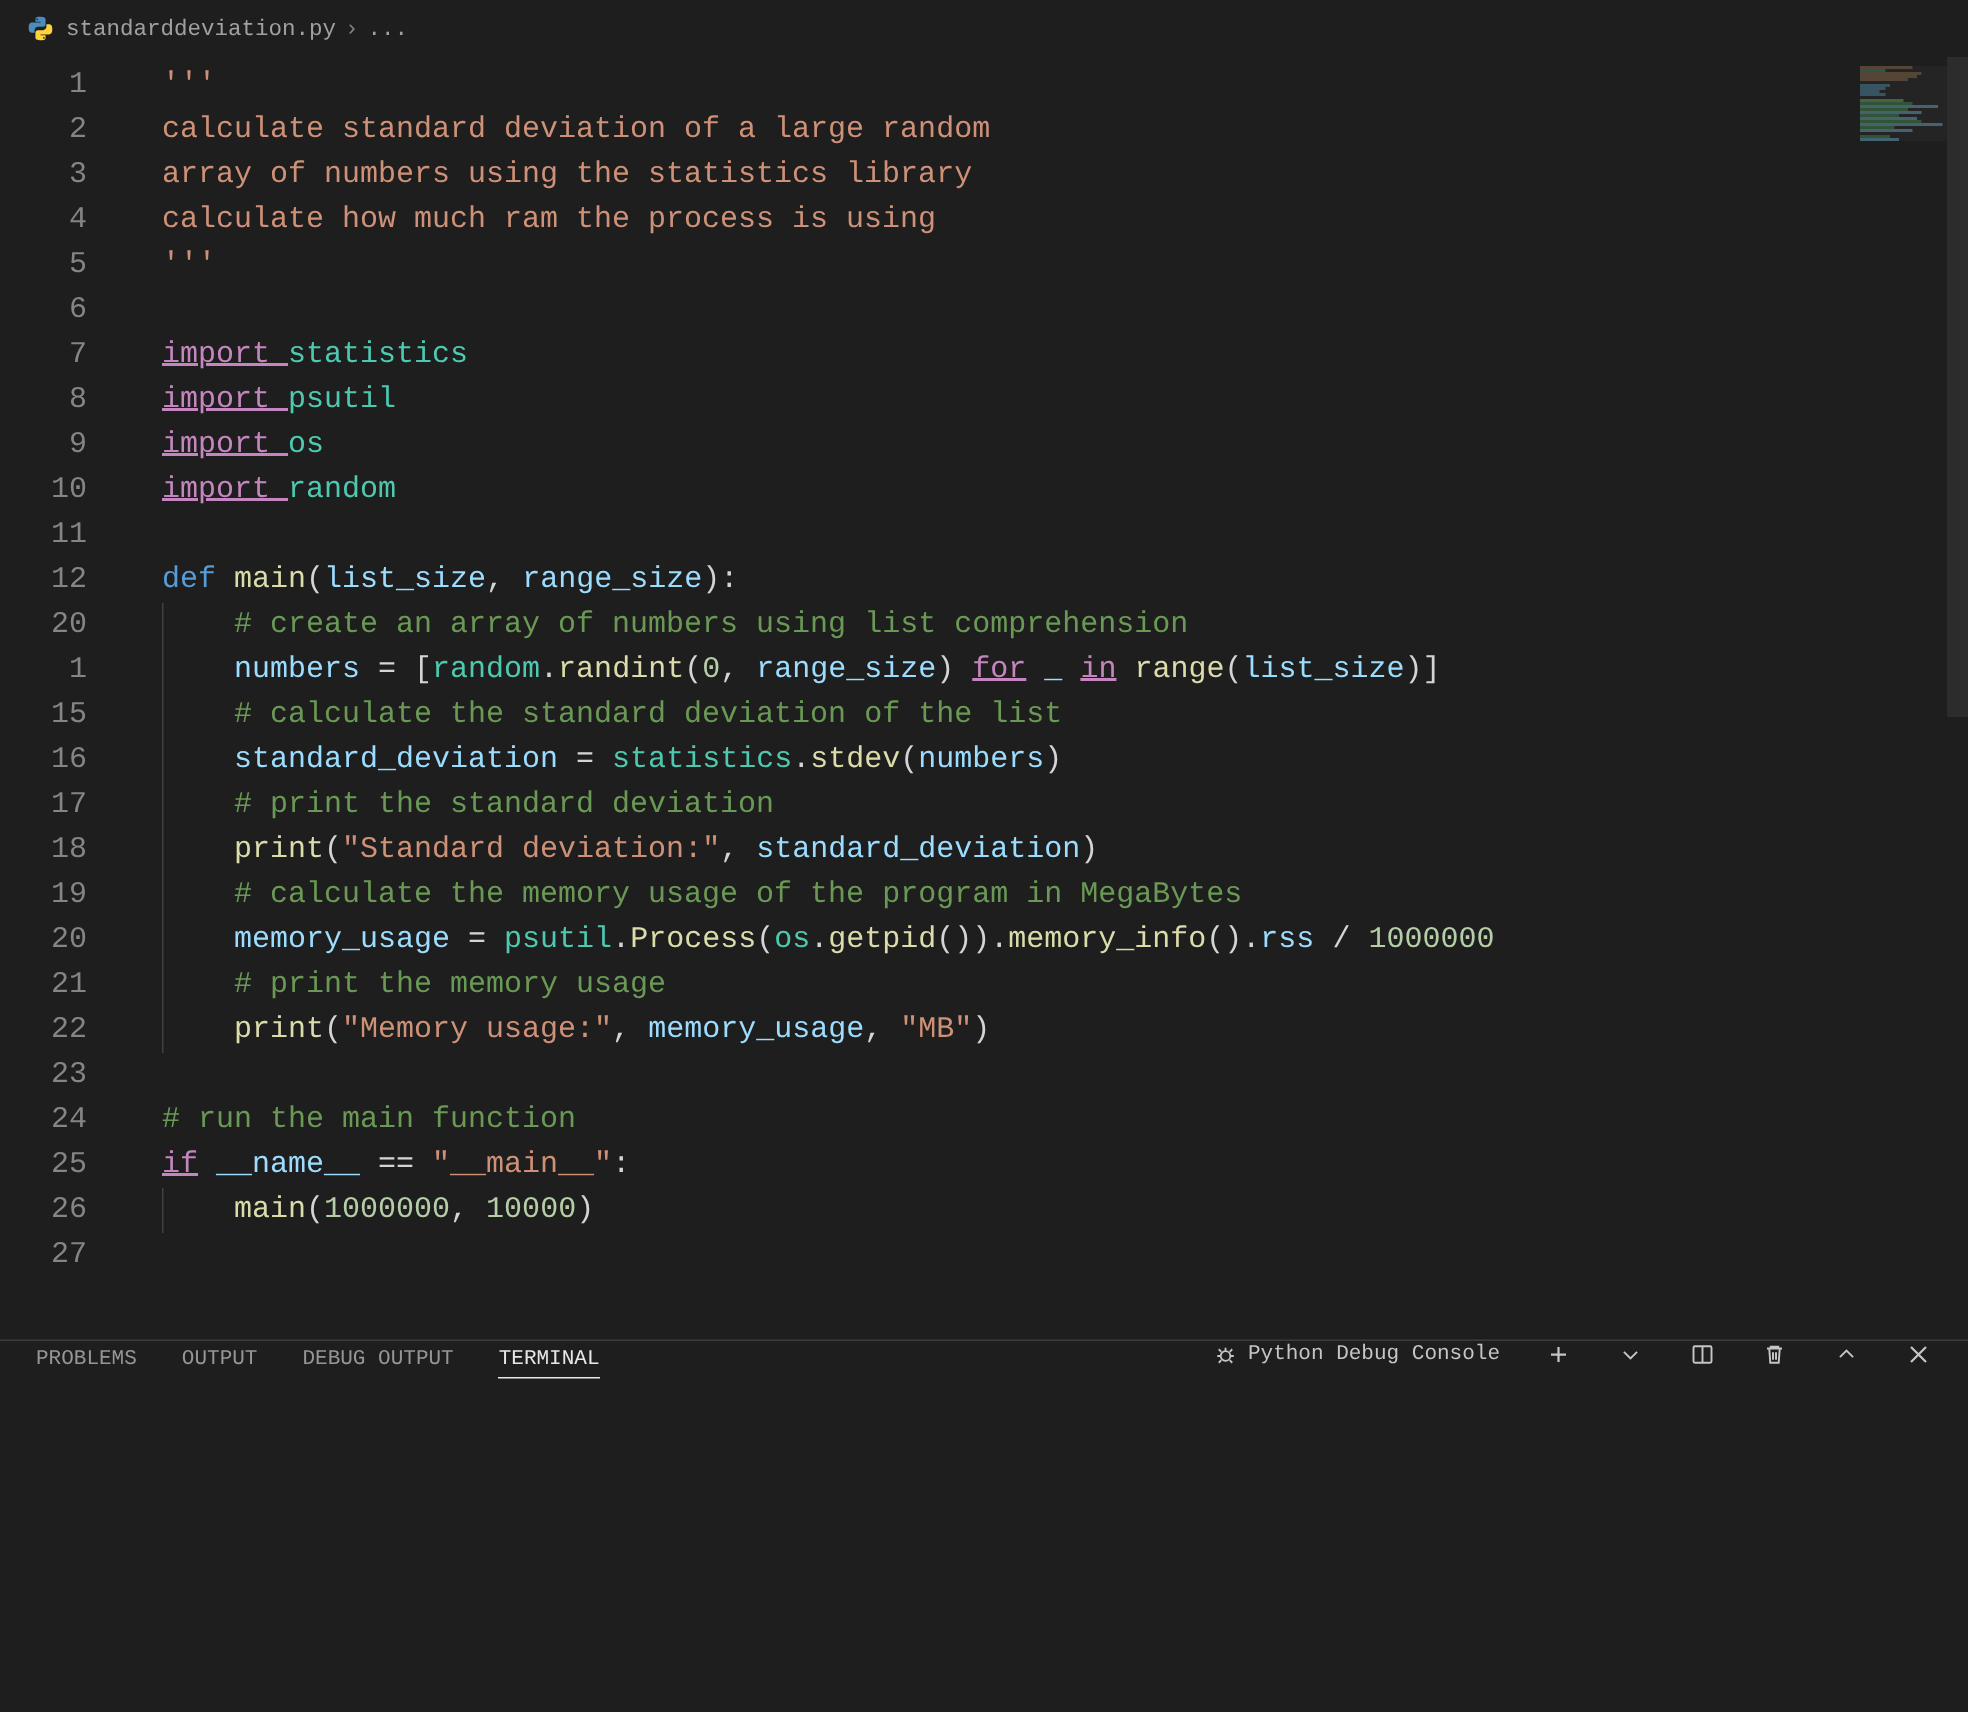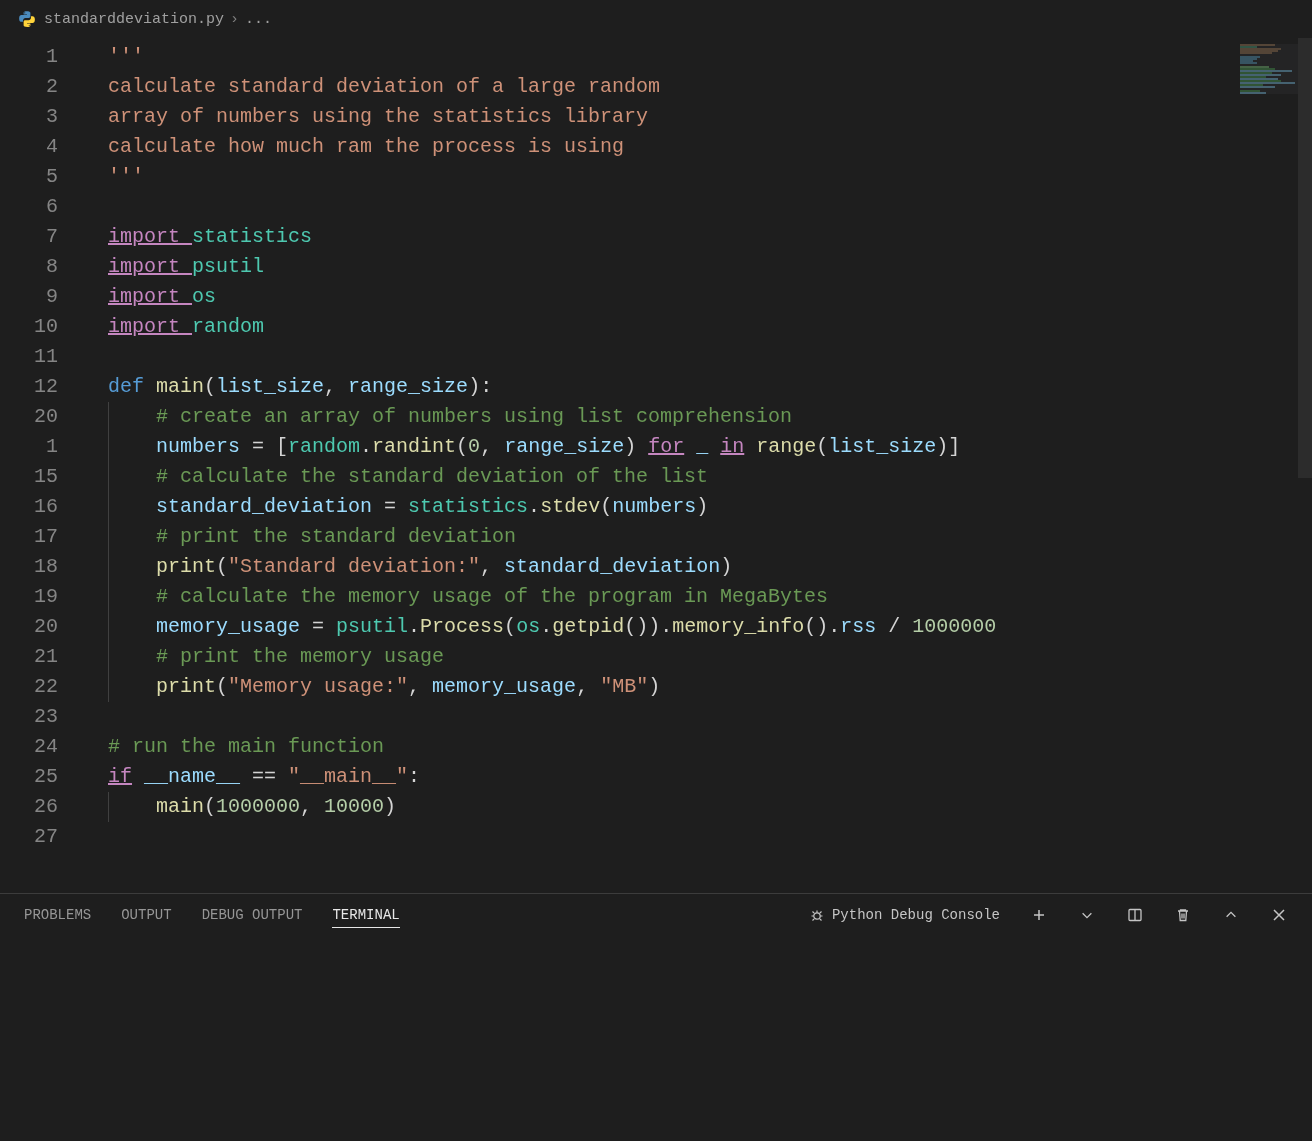--- a/index.html
+++ b/index.html
@@ -83,21 +83,21 @@
   .panel {
     height: 248px;
     border-top: 1px solid #3c3c3c;
     background: #1e1e1e;
     display: flex;
     flex-direction: column;
   }
   .panel-tabs {
     height: 42px;
     display: flex;
-    align-items: center;
+    align-items: flex-start;
     padding: 0 24px;
     gap: 30px;
     font-size: 14px;
     color: #969696;
   }
   .panel-tabs .tab { cursor: pointer; padding: 4px 0; }
   .panel-tabs .tab.active { color: #e7e7e7; border-bottom: 1px solid #e7e7e7; }
   .panel-tabs .spacer { flex: 1; }
   .panel-tabs .right-controls { display: flex; align-items: center; gap: 30px; color: #c5c5c5; }
   .panel-tabs .right-controls .ico { width: 18px; height: 18px; display: inline-flex; align-items: center; justify-content: center; cursor: pointer; }

